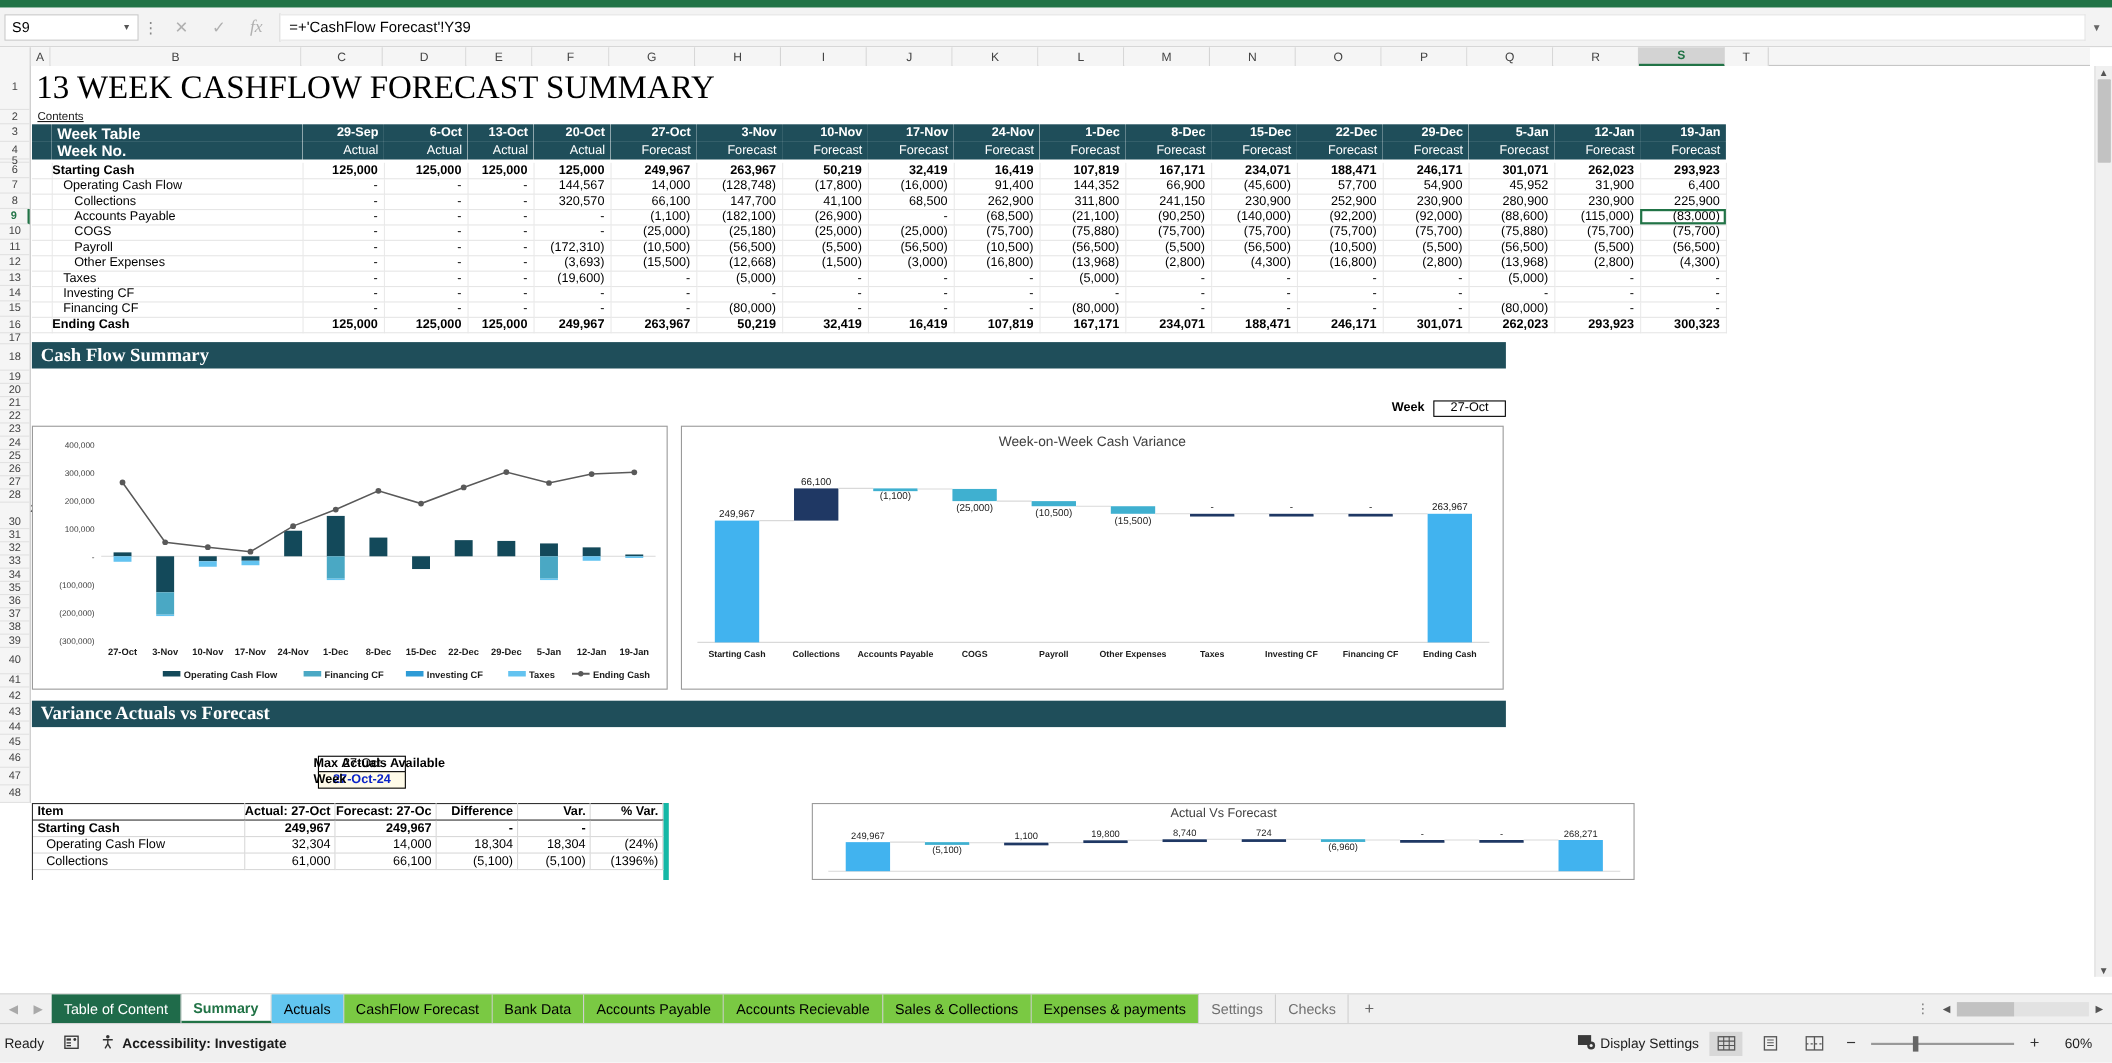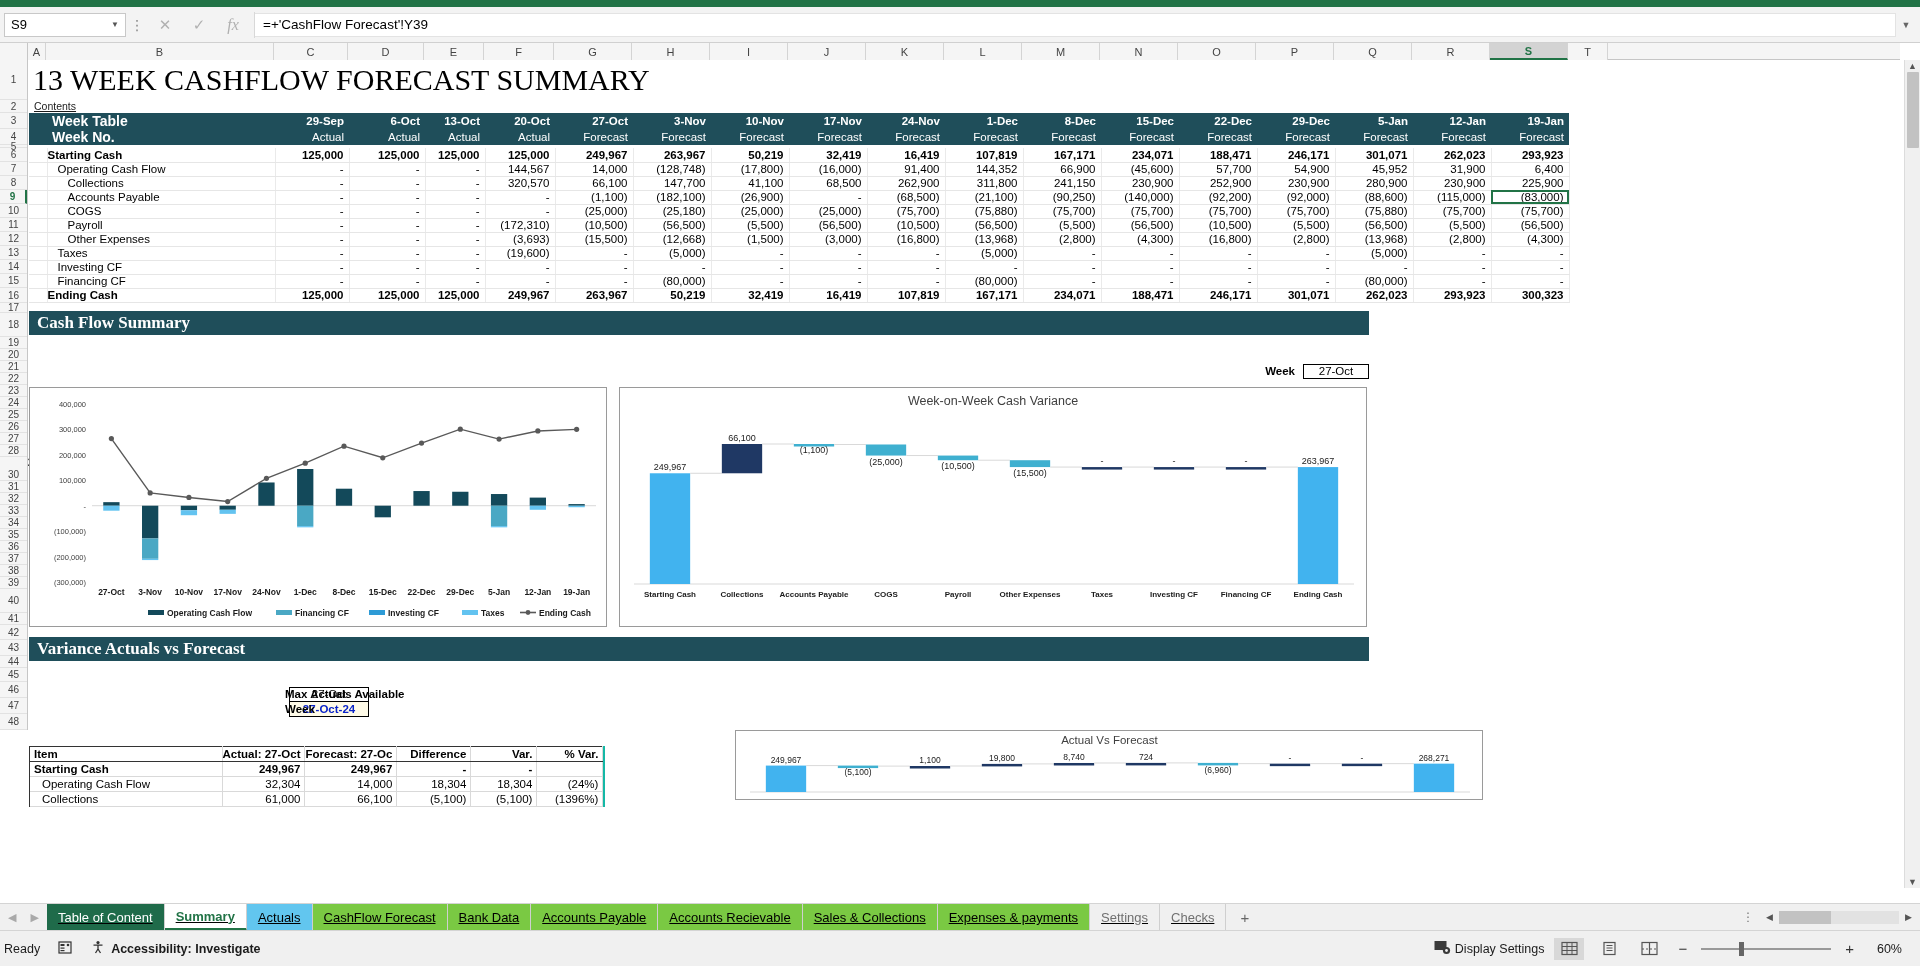--- a/index.html
+++ b/index.html
@@ -109,21 +109,21 @@
   .inbox.cream { background:#fffbe8; color:#0b24c8; font-weight:bold; }
 
   
   table.vt { border-collapse: collapse; table-layout: fixed; }
   table.vt td { font-size: 11.5px; height:15px; padding: 0 4px 0 0; white-space:nowrap;
      border-right:1px solid #d9d9d9; border-bottom:1px solid #d9d9d9; text-align:right;}
   table.vt td.lbl { text-align:left; padding-left:4px; }
   table.vt tr.vhdr td { font-weight: bold; border-top:1px solid #333; border-bottom:1px solid #333;}
   table.vt tr.vhdr td.lbl { font-weight:bold; }
   table.vt tr.vb td { font-weight: bold; }
-  .vt-outer { border-left:1px solid #333; border-right:2px solid #14b8a6;margin-top:16px; }
+  .vt-outer { border-left:1px solid #333; border-right:5px solid #14b8a6; }
 
   
   .tabbar {
     position:absolute; bottom: 36px; left:0; width:1920px; height:27px;
     background:#f0f0f0; display:flex; align-items:stretch; border-top:1px solid #d4d4d4;
   }
   .tab-navs { display:flex; align-items:center; padding: 0 8px; gap:14px; color:#a9a9a9; font-size:11px;}
   .tab {
     display:flex; align-items:center; padding: 0 11px; font-size: 13px;
     border-right:1px solid #cfcfcf; cursor:default; height:27px;
@@ -814,21 +814,21 @@
     <div class="vthumb"></div>
     <div style="position:absolute;bottom:1px;width:100%;text-align:center;color:#555;font-size:9px">▼</div>
   </div>
 </div>
 
 <div class="tabbar">
   <div class="tab-navs">
     <span>◀</span>
     <span>▶</span>
   </div>
-  <div style="display:flex;text-decoration:underline;" id="tabs">
+  <div style="display:flex;" id="tabs">
       <div class="tab dark">Table of Content</div>
       <div class="tab active">Summary</div>
       <div class="tab blue">Actuals</div>
       <div class="tab green">CashFlow Forecast</div>
       <div class="tab green">Bank Data</div>
       <div class="tab green">Accounts Payable</div>
       <div class="tab green">Accounts Recievable</div>
       <div class="tab green">Sales &amp; Collections</div>
       <div class="tab green">Expenses &amp; payments</div>
       <div class="tab plain">Settings</div>

